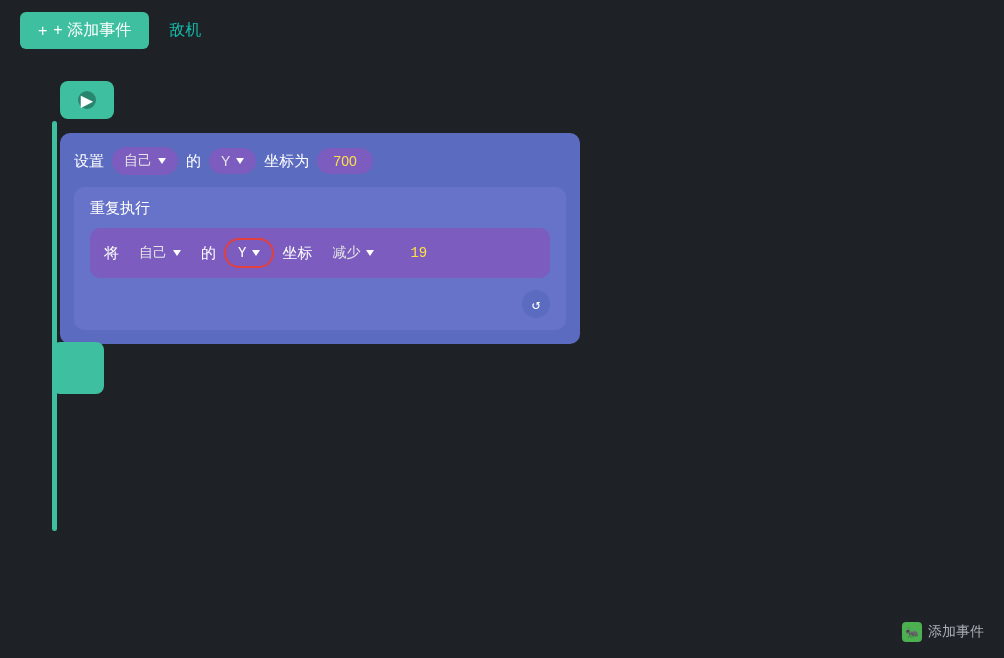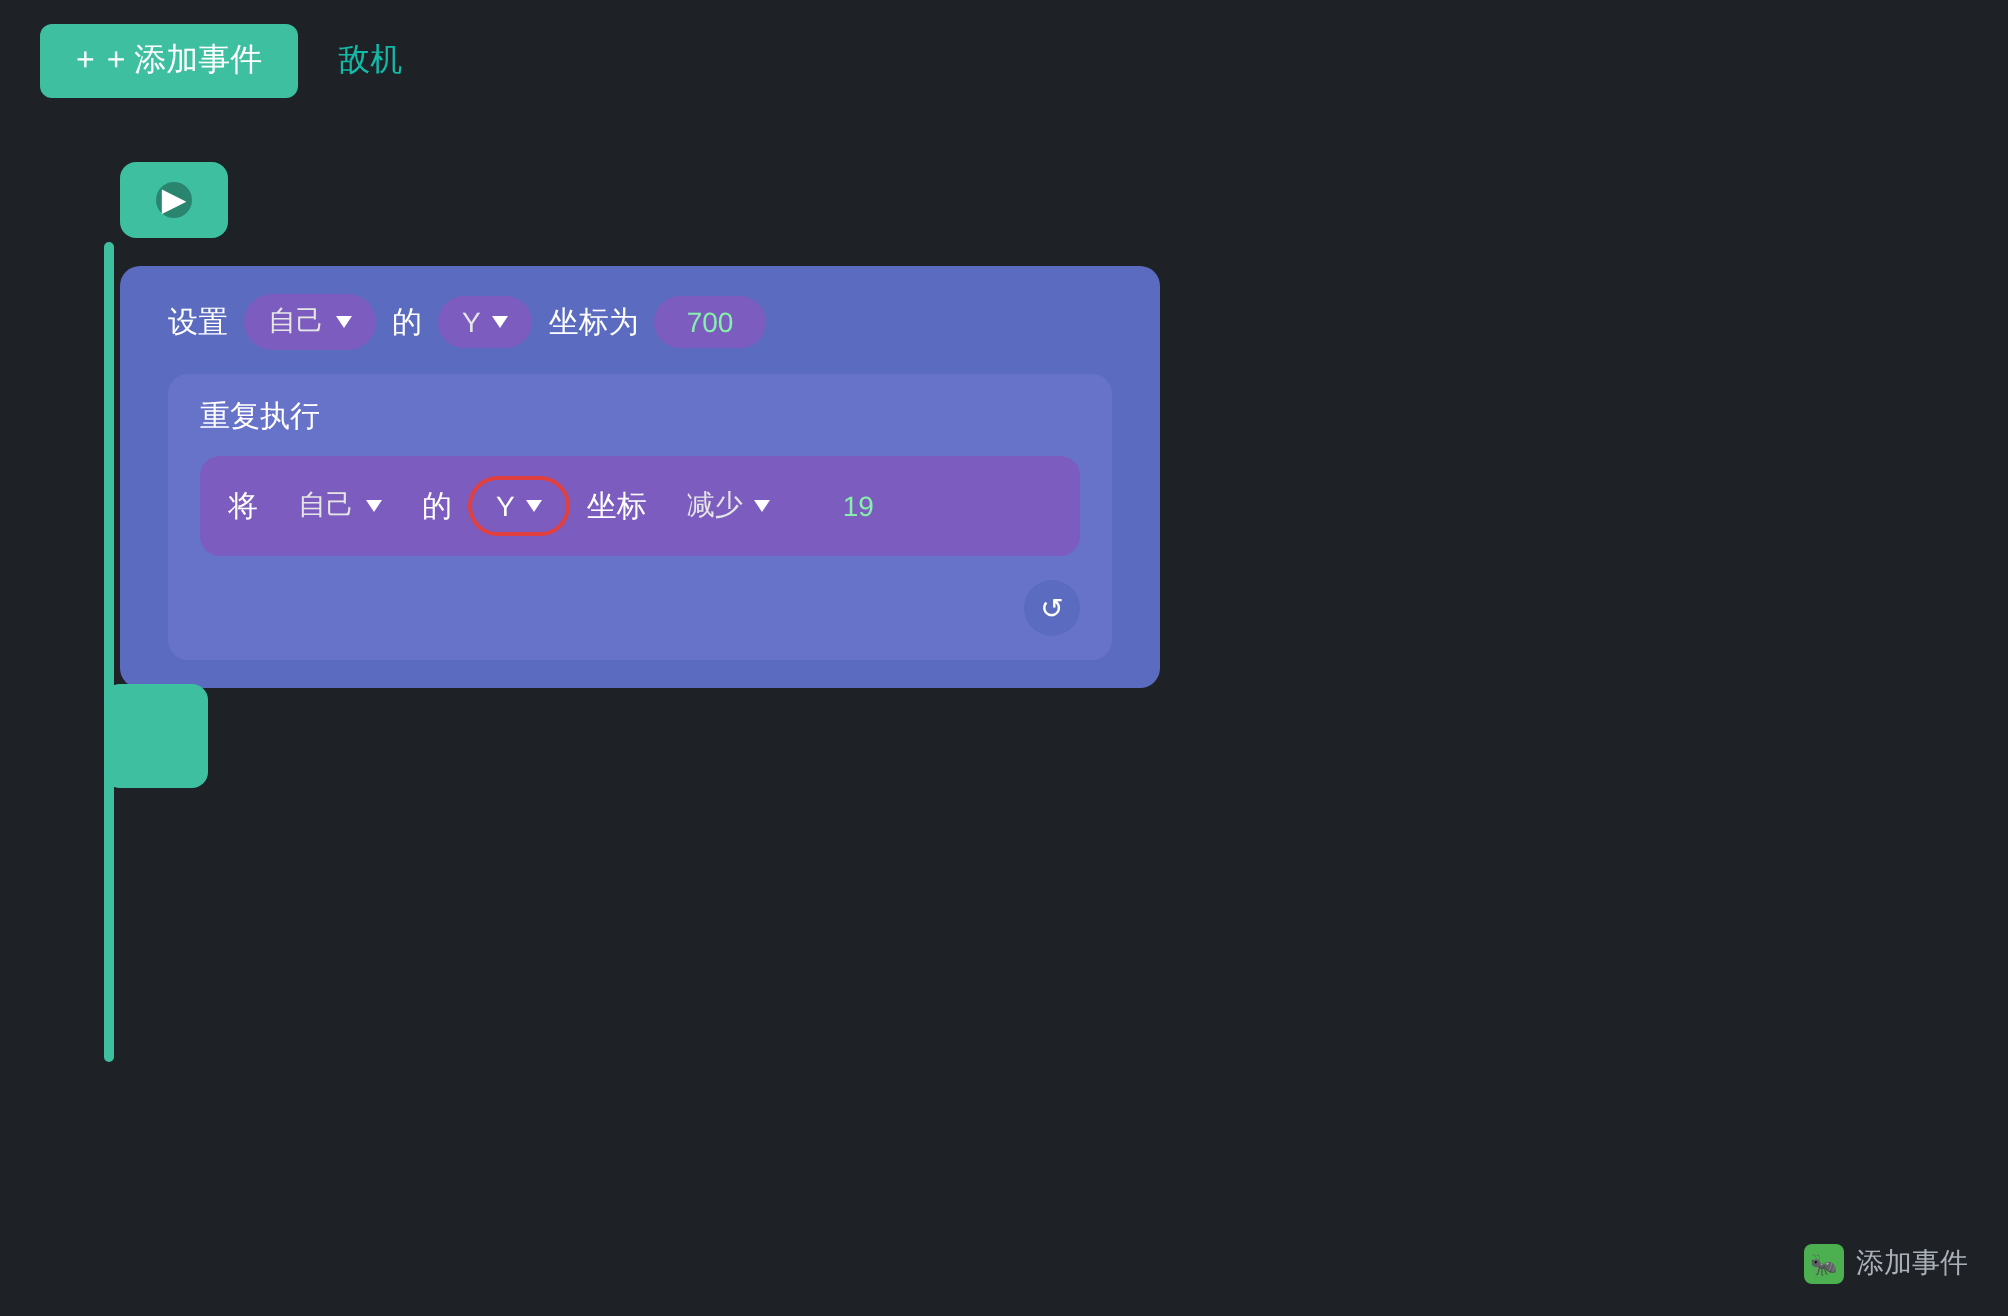--- a/index.html
+++ b/index.html
@@ -82,21 +82,21 @@
       background-color: rgba(0,0,0,0.3);
       display: flex;
       align-items: center;
       justify-content: center;
     }
 
     
     .blocks-container {
       background-color: #5b6bc0;
       border-radius: 10px;
-      padding: 14px 24px;
+      padding: 14px 14px;
       margin-left: 20px;
       margin-bottom: 0;
       width: 520px;
     }
 
     .set-block {
       display: flex;
       align-items: center;
       gap: 8px;
       margin-bottom: 12px;
@@ -119,32 +119,33 @@
     .dropdown-arrow {
       width: 0;
       height: 0;
       border-left: 4px solid transparent;
       border-right: 4px solid transparent;
       border-top: 6px solid white;
     }
 
     .value-pill {
       background-color: #7c5cbf;
-      color: #86efac;
+      color: #fde047;
       border-radius: 20px;
       padding: 5px 16px;
       font-size: 14px;
       text-align: center;
     }
 
     
     .repeat-block {
       background-color: #6673c9;
       border-radius: 10px;
       padding: 12px 16px;
+      font-family: Liberation Mono, monospace;
     }
 
     .repeat-label {
       color: white;
       font-size: 15px;
       margin-bottom: 10px;
     }
 
     
     .action-block {

